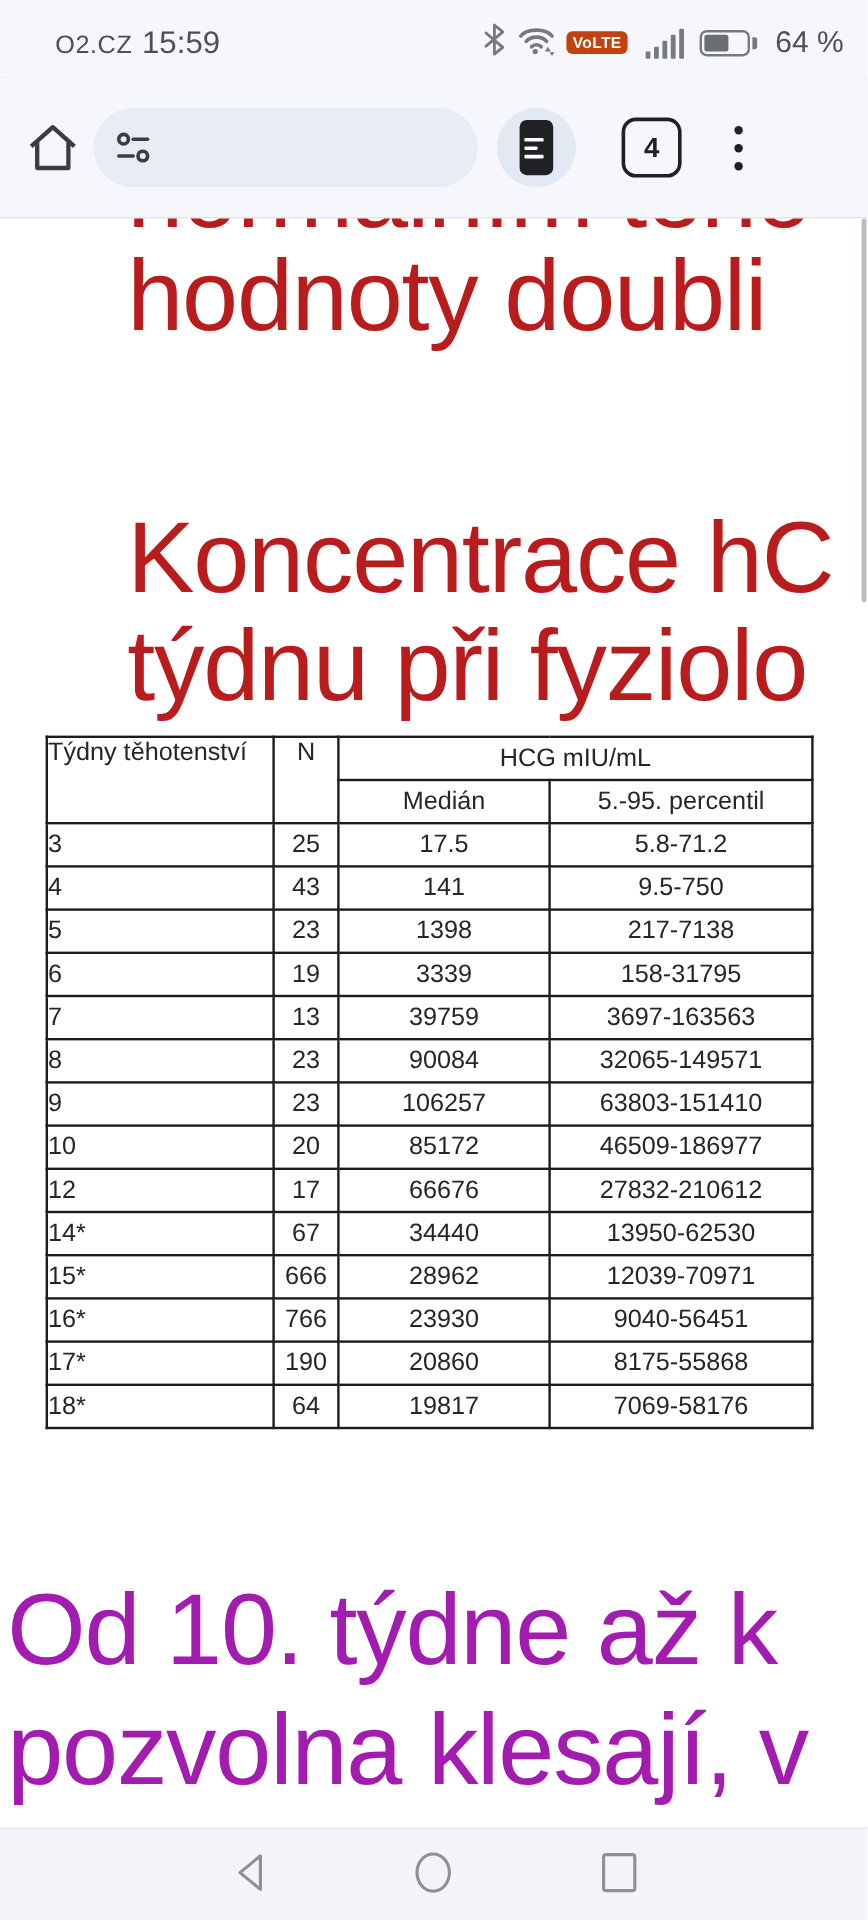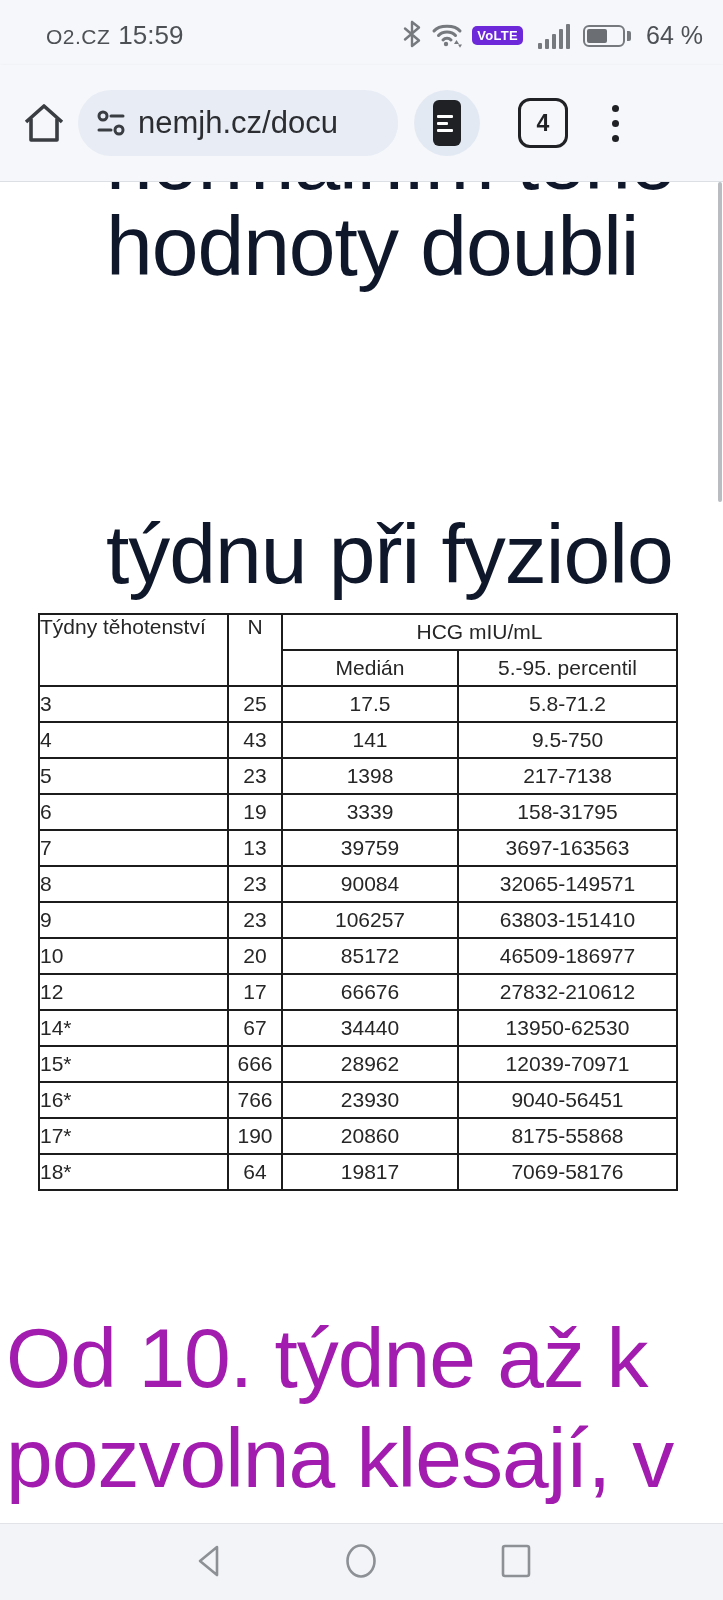--- a/index.html
+++ b/index.html
@@ -11,21 +11,21 @@
   .status-bar{
     position:absolute;left:0;top:0;width:723px;height:65px;background:#f5f7fa;
     display:flex;align-items:center;justify-content:space-between;
     padding:0 20px;box-sizing:border-box;color:#4d5055;
   }
   .sb-left{display:flex;align-items:baseline;gap:8px;padding-left:26px;padding-top:6px;}
   .sb-carrier{font-size:21px;letter-spacing:.5px;}
   .sb-time{font-size:26px;}
   .sb-right{display:flex;align-items:center;gap:9px;padding-top:6px;}
   .volte-badge{
-    background:#6d28d9;color:#ffffff;font-size:13px;font-weight:bold;
+    background:#c2410c;color:#ffffff;font-size:13px;font-weight:bold;
     border-radius:5px;padding:3px 5px;line-height:1;letter-spacing:.3px;
   }
   .signal-bars{display:flex;align-items:flex-end;gap:3px;height:26px;margin-left:6px;}
   .signal-bars i{display:block;width:4px;background:#76797e;border-radius:1px;}
   .battery{display:flex;align-items:center;margin-left:4px;}
   .battery-body{
     width:42px;height:22px;border:2.5px solid #76797e;border-radius:6px;
     padding:2px;box-sizing:border-box;display:flex;align-items:stretch;
   }
   .battery-fill{width:58%;background:#6b6e73;border-radius:2px;}
@@ -64,21 +64,21 @@
     font-size:23px;font-weight:bold;color:#1f2125;
   }
   .menu-btn{margin-left:44px;display:flex;flex-direction:column;gap:8px;align-items:center;}
   .menu-btn i{width:7px;height:7px;background:#1f2125;border-radius:50%;}
   
   .content{
     position:absolute;left:0;top:182px;width:723px;height:1341px;background:#ffffff;
     overflow:hidden;
   }
   .h-navy{position:absolute;white-space:nowrap;font-size:84px;line-height:1;
-    letter-spacing:-1px;color:#0f172a;}
+    letter-spacing:-1px;color:#b91c1c;}
   .h-blue{position:absolute;white-space:nowrap;font-size:84px;line-height:1;
     letter-spacing:-1px;color:#a21caf;}
   .scroll-thumb{position:absolute;right:1px;top:0;width:4px;height:320px;background:#b9bdc2;border-radius:2px;}
   
   .table-wrap{position:absolute;left:38px;top:431px;filter:blur(.3px);}
   table.hcg{border-collapse:collapse;table-layout:fixed;width:638px;
     font-size:21px;color:#262626;}
   table.hcg th,table.hcg td{border:2px solid #1c1c1c;padding:0;height:34px;overflow:hidden;}
   table.hcg th{font-weight:normal;}
   th.th-weeks{text-align:left;vertical-align:top;padding:3px 0 0 5px;}
@@ -143,21 +143,20 @@
       <path d="M10 18.5 V40 H36 V18.5"></path>
     </svg>
   </div>
   <div class="url-pill">
     <svg width="30" height="30" viewBox="0 0 30 30" fill="none" stroke="#3a3d42" stroke-width="3" stroke-linecap="round">
       <circle cx="7" cy="8" r="4"></circle>
       <line x1="15" y1="8" x2="27" y2="8"></line>
       <line x1="3" y1="22" x2="15" y2="22"></line>
       <circle cx="23" cy="22" r="4"></circle>
     </svg>
-    <span class="url-text">nemjh.cz/docu</span>
   </div>
   <div class="reader-btn">
     <span class="phone-glyph">
         <i></i>
         <i></i>
         <i></i>
       </span>
   </div>
   <div class="tab-btn">
     <span>4</span>
@@ -165,20 +164,21 @@
   <div class="menu-btn">
     <i></i>
       <i></i>
       <i></i>
   </div>
 </div>
 
 <div class="content">
   <div class="h-navy" style="top:-64px;left:106px;">normálním těho</div>
   <div class="h-navy" style="top:22px;left:106px;">hodnoty doubli</div>
+  <div class="h-navy" style="top:240px;left:106px;">Koncentrace hC</div>
   <div class="h-navy" style="top:330px;left:106px;">týdnu při fyziolo</div>
 
   <div class="table-wrap">
     <table class="hcg">
       <colgroup>
         <col style="width:189px">
           <col style="width:54px">
           <col style="width:176px">
           <col style="width:219px">
       </colgroup>

